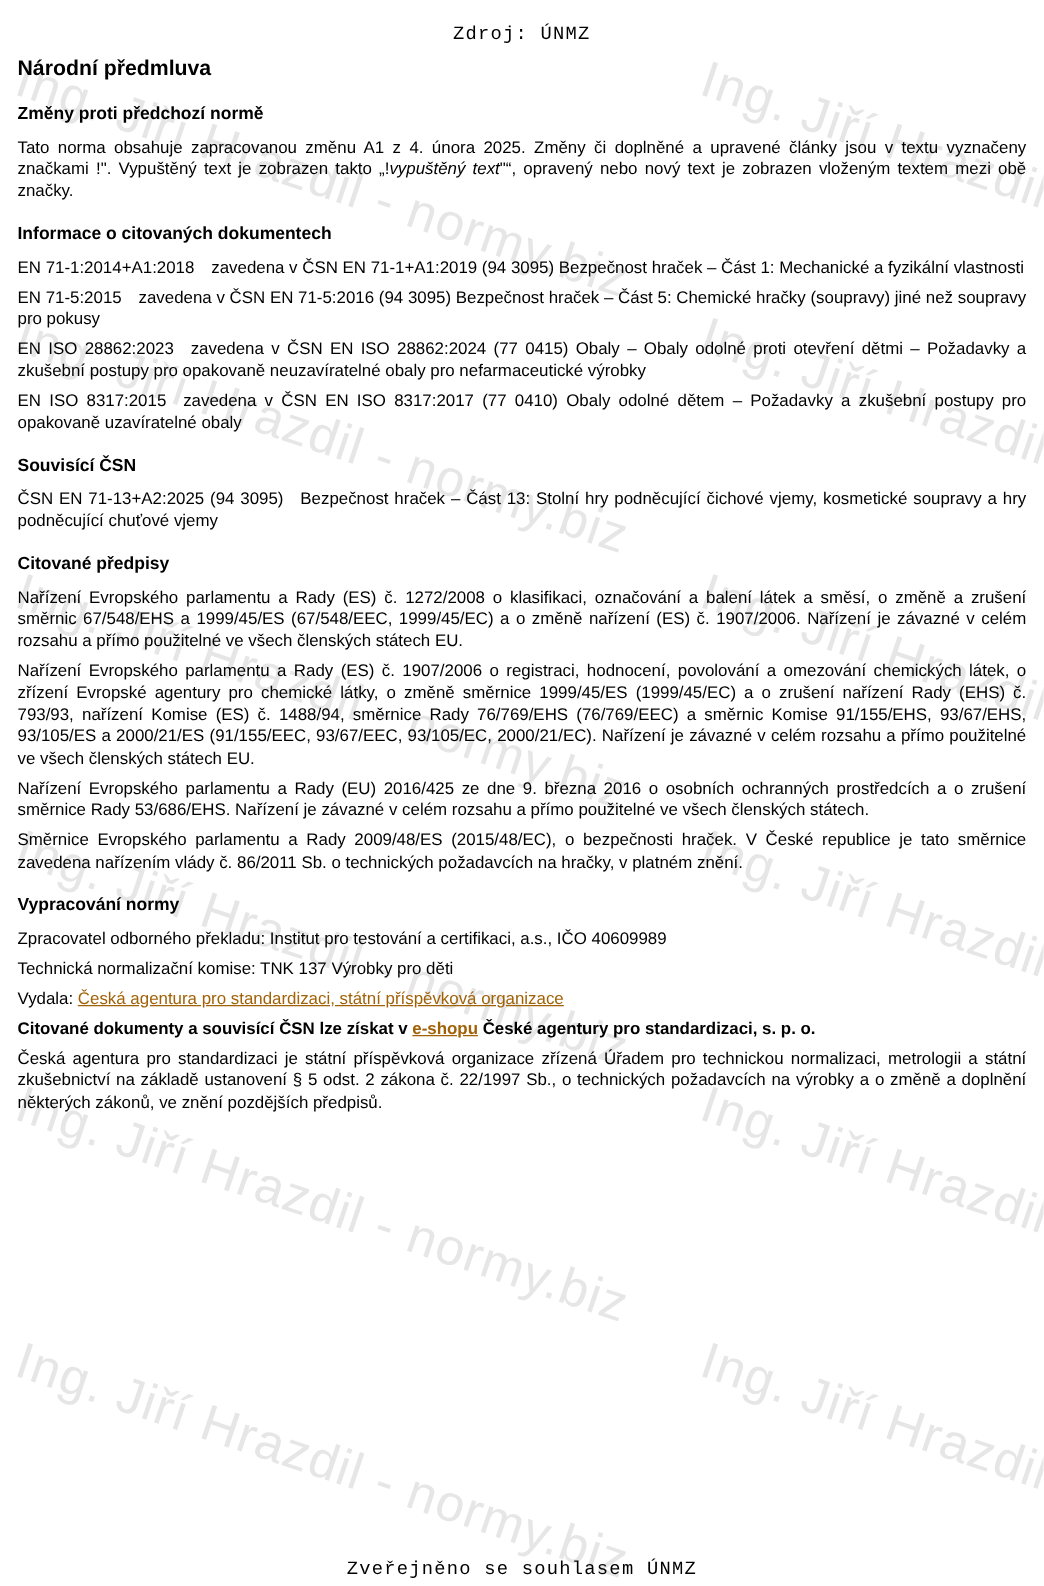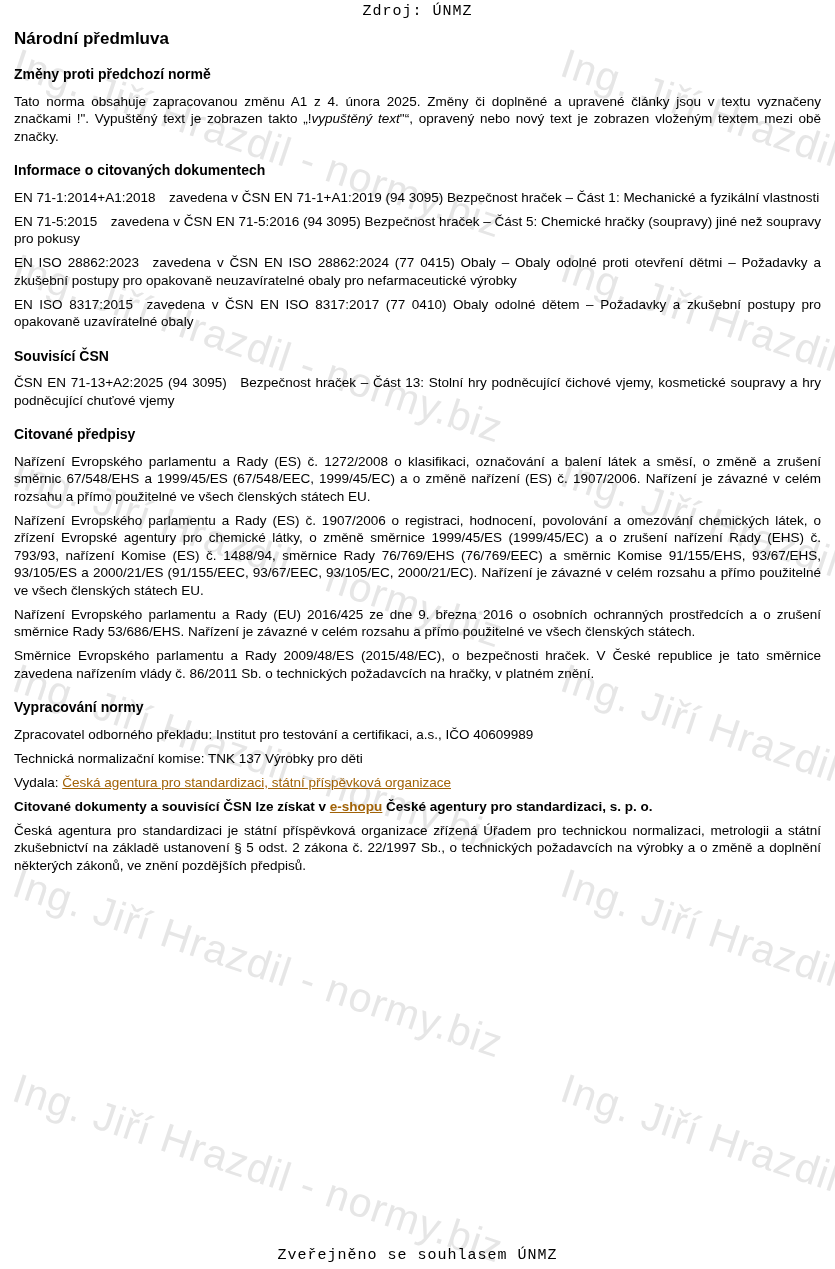--- a/index.html
+++ b/index.html
@@ -16,21 +16,21 @@
     position:absolute;
     font-size:41px;
     color:#e6e6e6;
     white-space:nowrap;
     transform:rotate(18.5deg);
     transform-origin:0 0;
     letter-spacing:1px;
   }
   .src{
     position:relative;z-index:1;
-    padding-top:3px;
+    padding-top:19px;
     text-align:center;
     font-family:"Liberation Mono","DejaVu Sans Mono",monospace;
     font-size:15px;line-height:17px;
     letter-spacing:1px;
   }
   .content{
     position:relative;z-index:1;
     padding:0 14px;
   }
   .content h1{

